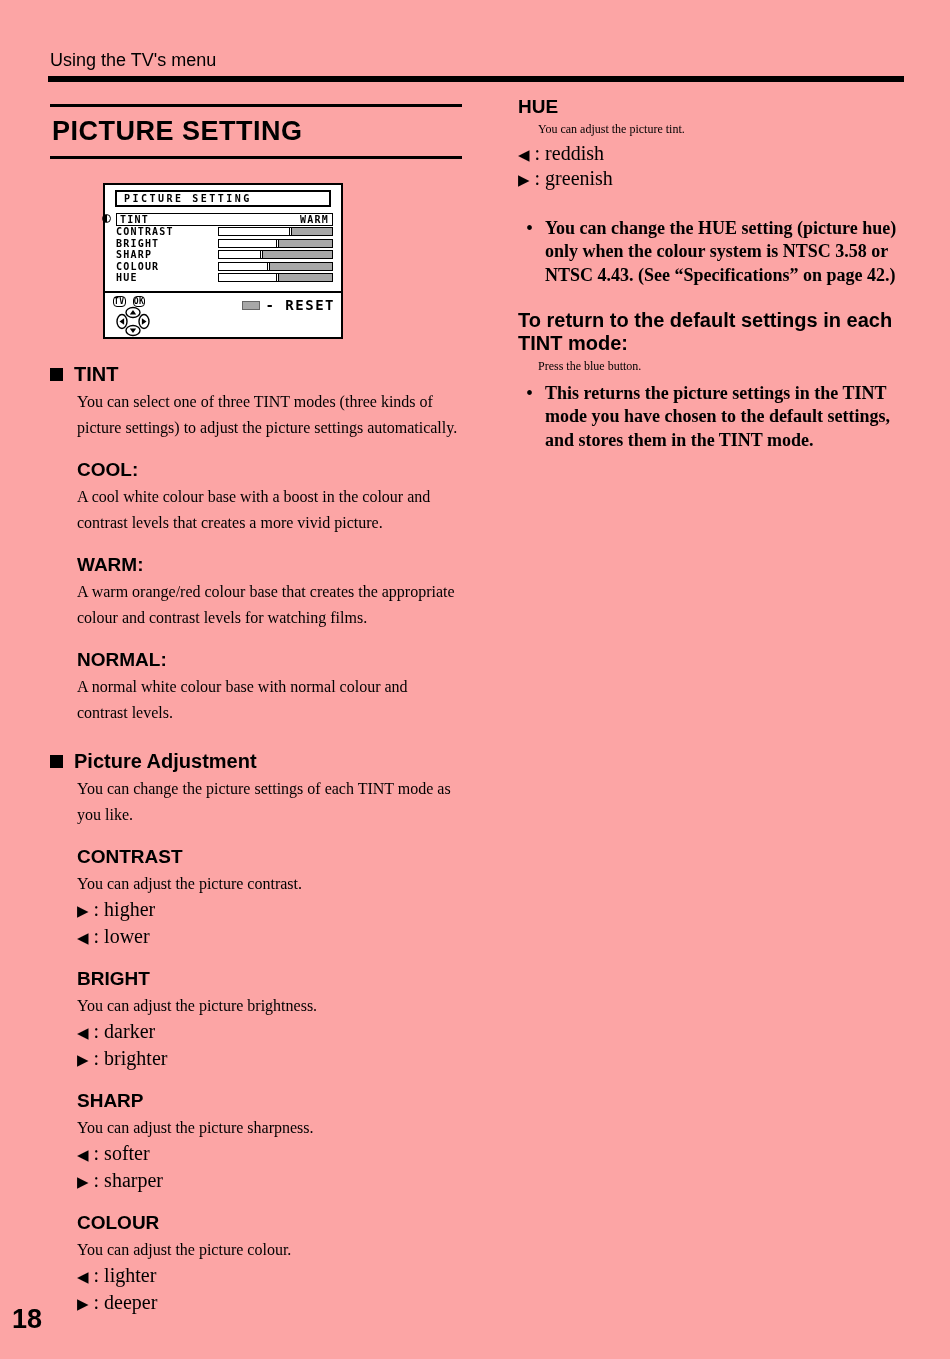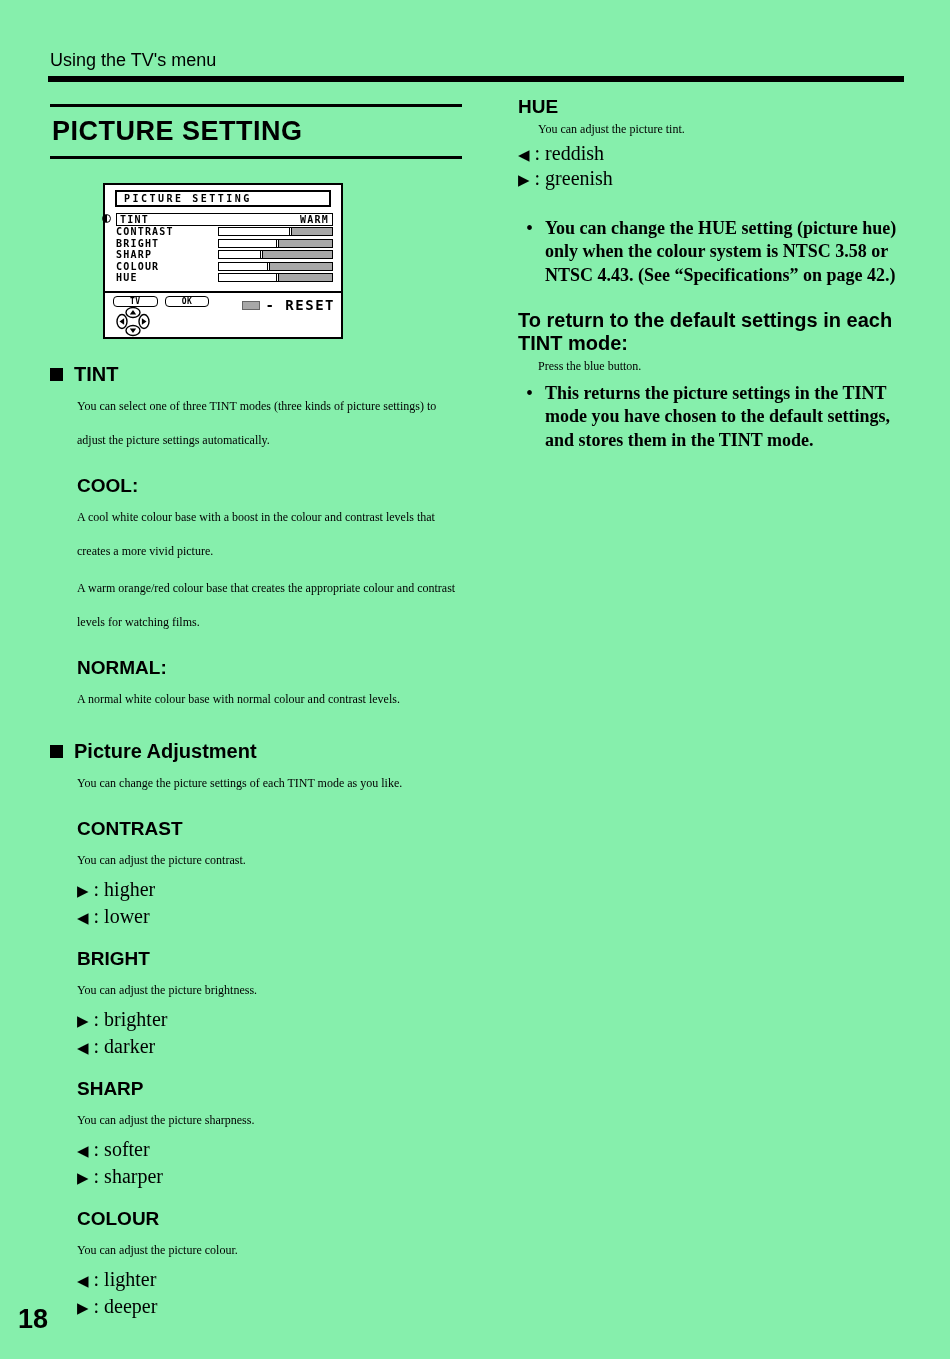--- a/index.html
+++ b/index.html
@@ -1,18 +1,18 @@
 <!DOCTYPE html>
 <html><head>
 <meta charset="utf-8">
 <style>
   * { margin:0; padding:0; box-sizing:border-box; }
   html,body { background:#fff; }
   .page {
-    position:relative; width:950px; height:1359px; background:#86efac;
+    position:relative; width:950px; height:1359px; background:#fca5a5;
     font-family:"Liberation Serif", serif; color:#000; overflow:hidden;
   }
   
   .hdr-label { position:absolute; left:50px; top:50px;
     font-family:"Liberation Sans", sans-serif; font-size:18px; }
   .hdr-rule { position:absolute; left:48px; top:76px; width:856px; height:6px; background:#000; }
   
   .col-left  { position:absolute; left:50px;  top:104px; width:412px; }
   .col-right { position:absolute; left:518px; top:96px;  width:390px; }
   
@@ -38,47 +38,47 @@
   .menu-row { display:flex; align-items:center; height:11.5px; }
   .menu-row-label { font-size:10px; letter-spacing:1.2px; width:100px; white-space:nowrap; }
   .sl-bar { position:relative; flex:1; height:9px; border:1px solid #000; margin-left:2px; }
   .sl-fill { position:absolute; left:0; top:0; bottom:0; background:#fff; }
   .sl-marker { position:absolute; top:0; bottom:0; width:3px; background:#fff;
     border-left:1px solid #000; border-right:1px solid #000; }
   .menu-sep { position:absolute; left:0; right:0; top:106px; border-top:2px solid #000; }
   .menu-bottom { position:absolute; left:8px; right:6px; top:111px; height:41px; }
   .badge-row { display:flex; gap:7px; }
   .badge { border:1px solid #000; border-radius:4px; font-size:8px; line-height:9px;
-    padding:0 16px; letter-spacing:0.5px; }
+    padding:0 0; letter-spacing:0.5px; }
   .dpad { position:absolute; left:2px; top:10px; }
   .reset-row { position:absolute; right:0; top:1px; display:flex; align-items:center; gap:5px; }
   .reset-swatch { width:18px; height:9px; border:1px solid #666; }
   .reset-label { font-size:14px; letter-spacing:1.5px; }
   
   .section { margin-top:24px; }
   .sec-head { display:flex; align-items:center; gap:11px;
     font-family:"Liberation Sans", sans-serif; font-weight:bold; font-size:20px; }
   .sq { width:13px; height:13px; background:#000; flex:0 0 auto; }
   .sub-head { margin:18px 0 0 27px; font-family:"Liberation Sans", sans-serif;
     font-weight:bold; font-size:19px; }
-  .para { margin:3px 0 0 27px; width:385px; font-size:12px; line-height:34px; }
+  .para { margin:3px 0 0 27px; width:385px; font-size:16px; line-height:26px; }
   .arrow-line { margin:1px 0 0 27px; font-size:20px; line-height:23.5px; }
   .arrow-line .tri, .r-arrow .tri { font-family:"DejaVu Sans", sans-serif; font-size:15px; }
   
   .r-head { font-family:"Liberation Sans", sans-serif; font-weight:bold; font-size:19px; }
   .r-head-lg { font-family:"Liberation Sans", sans-serif; font-weight:bold;
     font-size:20px; line-height:23px; margin-top:22px; }
   .r-para { font-size:12px; line-height:23.5px;margin-left:20px; }
   .r-arrow { font-size:20px; line-height:23.5px; }
   .bullet-item { display:flex; margin-top:24px; }
   .bullet-item .dot { width:27px; flex:0 0 auto; text-align:left; padding-left:8px; font-size:20px; }
   .bullet-item .btxt { font-size:18px; line-height:23.5px; width:360px;font-weight:bold; }
   .bullet-tight { margin-top:3px; }
   
-  .page-num { position:absolute; left:18px; top:1304px;
+  .page-num { position:absolute; left:12px; top:1304px;
     font-family:"Liberation Sans", sans-serif; font-weight:bold; font-size:27px; }
 </style>
 </head>
 <body>
 
 <div class="page">
 
   <div class="hdr-label">Using the TV's menu</div>
   <div class="hdr-rule"></div>
 
@@ -156,42 +156,43 @@
     <div class="section">
       <div class="sec-head">
         <span class="sq"></span>
         <span>TINT</span>
       </div>
       <div class="para">You can select one of three TINT modes (three kinds of picture settings) to adjust the picture settings automatically.</div>
 
       <div class="sub-head">COOL:</div>
       <div class="para">A cool white colour base with a boost in the colour and contrast levels that creates a more vivid picture.</div>
 
+      <div class="sub-head">WARM:</div>
       <div class="para">A warm orange/red colour base that creates the appropriate colour and contrast levels for watching films.</div>
 
       <div class="sub-head">NORMAL:</div>
       <div class="para">A normal white colour base with normal colour and contrast levels.</div>
     </div>
 
     <div class="section">
       <div class="sec-head">
         <span class="sq"></span>
         <span>Picture Adjustment</span>
       </div>
       <div class="para">You can change the picture settings of each TINT mode as you like.</div>
 
       <div class="sub-head">CONTRAST</div>
       <div class="para">You can adjust the picture contrast.</div>
       <div class="arrow-line"><span class="tri">▶</span> <span>: higher</span></div>
       <div class="arrow-line"><span class="tri">◀</span> <span>: lower</span></div>
 
       <div class="sub-head">BRIGHT</div>
       <div class="para">You can adjust the picture brightness.</div>
+      <div class="arrow-line"><span class="tri">◀</span> <span>: darker</span></div>
       <div class="arrow-line"><span class="tri">▶</span> <span>: brighter</span></div>
-      <div class="arrow-line"><span class="tri">◀</span> <span>: darker</span></div>
 
       <div class="sub-head">SHARP</div>
       <div class="para">You can adjust the picture sharpness.</div>
       <div class="arrow-line"><span class="tri">◀</span> <span>: softer</span></div>
       <div class="arrow-line"><span class="tri">▶</span> <span>: sharper</span></div>
 
       <div class="sub-head">COLOUR</div>
       <div class="para">You can adjust the picture colour.</div>
       <div class="arrow-line"><span class="tri">◀</span> <span>: lighter</span></div>
       <div class="arrow-line"><span class="tri">▶</span> <span>: deeper</span></div>

